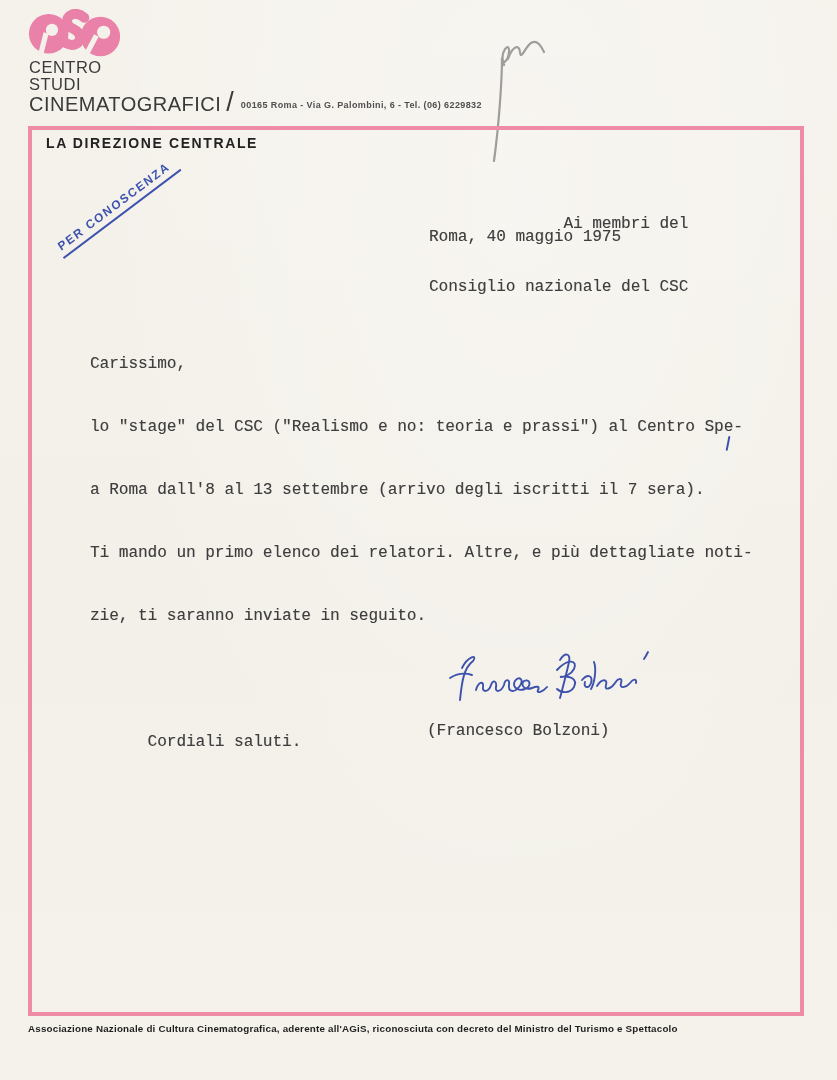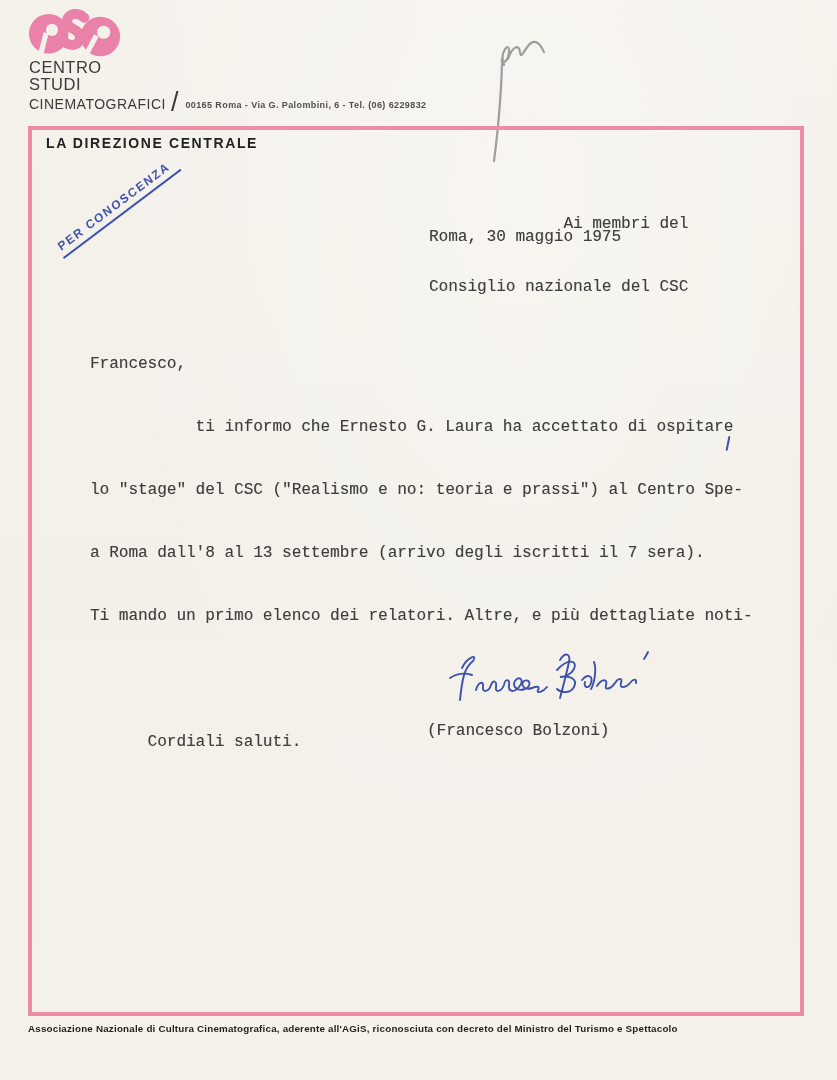--- a/index.html
+++ b/index.html
@@ -9,21 +9,21 @@
       radial-gradient(ellipse at 62% 18%, rgba(255,255,255,.30), rgba(255,255,255,0) 60%),
       linear-gradient(180deg, #f5f2ec 0%, #f3f0e9 55%, #f5f2ec 100%);
     font-family:"Liberation Sans", sans-serif;
   }
   .abs { position:absolute; }
 
   
   .org-line { position:absolute; left:29px; font-size:16.5px; line-height:16px;
     color:#3a3a3a; letter-spacing:.5px; font-weight:400; white-space:nowrap; }
   .org-row3 { position:absolute; left:29px; top:92px; display:flex; align-items:flex-end; }
-  .org-row3 .org-word { font-size:14px; color:#3a3a3a; letter-spacing:.5px; line-height:16px; }
+  .org-row3 .org-word { font-size:20px; color:#3a3a3a; letter-spacing:.5px; line-height:16px; }
   .slash { font-size:27px; line-height:20px; color:#3a3a3a; margin:0 7px 0 5px; font-weight:400; }
   .hq-address { font-size:9px; font-weight:700; color:#4f4f4f; letter-spacing:.4px;
     padding-bottom:2px; white-space:nowrap; }
 
   
   .frame { position:absolute; left:28px; top:126px; width:776px; height:890px;
     border:4px solid #ee8ba7; box-sizing:border-box; }
   .department { position:absolute; left:46px; top:135px; font-size:14px; font-weight:700;
     letter-spacing:1.6px; color:#222; }
 
@@ -88,28 +88,28 @@
 
   <div class="frame"></div>
   <div class="department">LA DIREZIONE CENTRALE</div>
 
   <div class="per-conoscenza">PER CONOSCENZA</div>
 
   <div class="abs mono recipient">
     <div class="body-line">Ai membri del</div>
     <div class="body-line">Consiglio nazionale del CSC</div>
   </div>
-  <div class="abs mono dateline">Roma, 30 maggio 1975</div>
+  <div class="abs mono dateline">Roma, 40 maggio 1975</div>
 
   <div class="abs mono letter-body">
-    <div class="body-line">Francesco,</div>
-    <div class="body-line">           ti informo che Ernesto G. Laura ha accettato di ospitare</div>
+    <div class="body-line">Carissimo,</div>
     <div class="body-line">lo "stage" del CSC ("Realismo e no: teoria e prassi") al Centro Spe-</div>
     <div class="body-line">a Roma dall'8 al 13 settembre (arrivo degli iscritti il 7 sera).</div>
     <div class="body-line">Ti mando un primo elenco dei relatori. Altre, e più dettagliate noti-</div>
+    <div class="body-line">zie, ti saranno inviate in seguito.</div>
     <div class="body-line"></div>
     <div class="body-line">      Cordiali saluti.</div>
   </div>
 
   <div class="ink-comma"></div>
 
 
   <svg class="signature-svg" width="218" height="74" viewBox="0 0 218 74" aria-label="Francesco Bolzoni">
     <g stroke="#3d52ad" stroke-width="1.9" fill="none" stroke-linecap="round">
       <path d="M18 22 C24 10 34 8 29 15 C20 22 18 34 16 54"></path>

